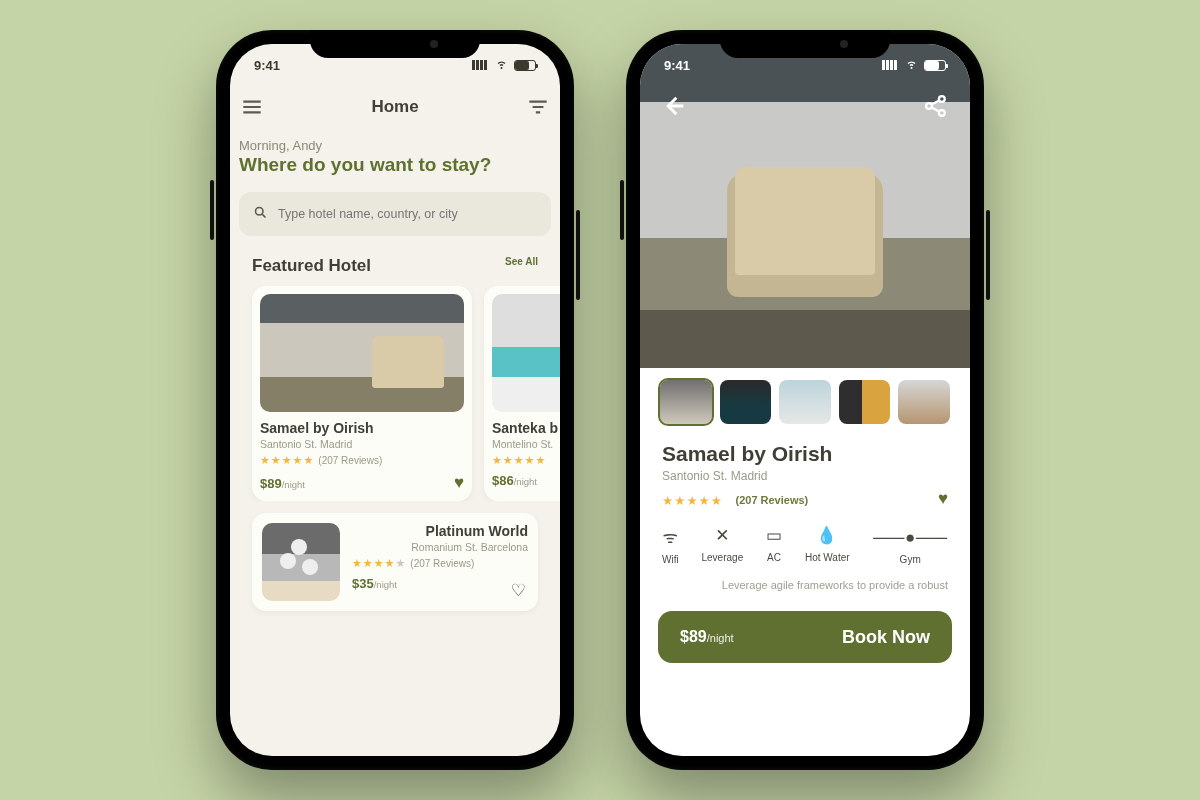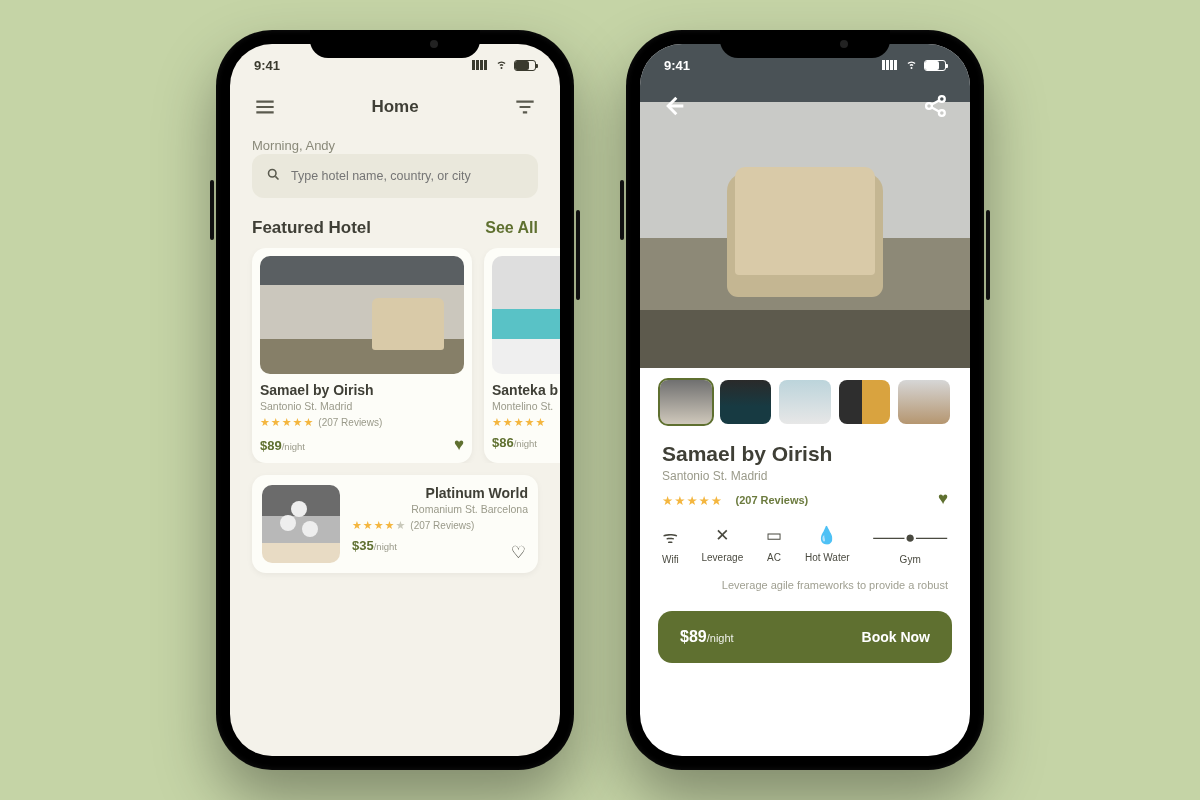--- a/index.html
+++ b/index.html
@@ -28,31 +28,31 @@
 .status .right { display:flex; align-items:center; gap:5px; }
 .status.dark { color:#3a3a2e; }
 .status.light { color:#fff; }
 .sig,.wifi,.batt { display:inline-block; }
 .sig  { width:17px; height:10px; background:linear-gradient(to right, currentColor 3px, transparent 3px 4px, currentColor 4px 7px, transparent 7px 8px, currentColor 8px 11px, transparent 11px 12px, currentColor 12px 15px, transparent 15px); }
 .batt { width:22px; height:11px; border:1px solid currentColor; border-radius:3px; position:relative; }
 .batt::after { content:""; position:absolute; right:-3px; top:3px; width:2px; height:4px; background:currentColor; border-radius:0 1px 1px 0; }
 .batt i { display:block; width:70%; height:100%; background:currentColor; border-radius:2px; }
 
 
-.home-top { padding:50px 22px 0; }
+.home-top { padding:50px 9px 0; }
 .home-bar { display:flex; align-items:center; justify-content:space-between; margin-bottom:18px; }
 .icon-btn { width:26px; height:26px; display:flex; align-items:center; justify-content:center; color:#5a5a4e; cursor:pointer; }
 .home-title { font-weight:700; font-size:17px; color:#3f3f36; }
 .greeting { color:#8a8a7a; font-size:13px; margin-bottom:1px; }
 .tagline  { color:#5f7030; font-size:19px; font-weight:700; margin-bottom:16px; }
 .search { background:#eae8dc; border-radius:12px; height:44px; display:flex; align-items:center; padding:0 14px; gap:10px; margin-bottom:20px; }
 .search input { border:none; background:none; outline:none; font-size:12.5px; color:#7a7a6a; flex:1; }
-.section-head { display:flex; justify-content:space-between; align-items:center; padding:0 22px; margin-bottom:10px; }
+.section-head { display:flex; justify-content:space-between; align-items:flex-start; padding:0 22px; margin-bottom:10px; }
 .section-head h2 { font-size:17px; font-weight:700; color:#3f3f36; }
-.see-all { color:#5f7030; font-size:16px; font-weight:600; }
+.see-all { color:#5f7030; font-size:10px; font-weight:600; }
 .hcards { display:flex; gap:12px; padding:0 0 0 22px; overflow:hidden; }
 .hcard { background:#fdfdf8; border-radius:14px; padding:8px; width:220px; flex-shrink:0; box-shadow:0 2px 6px rgba(0,0,0,.05); }
 .hcard .img { height:118px; border-radius:10px; margin-bottom:8px; }
 .hcard .img.room-a { background:linear-gradient(180deg,#5a5f62 0 25%,#cbc7bd 25% 70%,#867f68 70%); position:relative; }
 .hcard .img.room-a::after{content:"";position:absolute;left:55%;top:36%;width:72px;height:52px;background:#d9caa8;border-radius:6px 6px 3px 3px;}
 .hcard .img.room-b { background:linear-gradient(180deg,#dedede 0 45%,#59c2c6 45% 70%,#efefef 70%); }
 .hc-name { font-size:14px; font-weight:700; color:#3f3f36; white-space:nowrap; overflow:hidden; text-overflow:ellipsis; }
 .hc-loc  { font-size:10.5px; color:#9a9a8a; margin:2px 0 4px; white-space:nowrap; overflow:hidden; }
 .stars { display:flex; align-items:center; gap:4px; }
 .stars .s { color:#f4b63f; font-size:11px; letter-spacing:1px; }
@@ -93,21 +93,21 @@
 
 .amen { display:flex; justify-content:space-between; padding:16px 22px 8px; color:#4a4a40; }
 .amen-item { display:flex; flex-direction:column; align-items:center; gap:6px; font-size:10px; }
 .amen-item i { font-size:17px; font-style:normal; }
 
 .desc { padding:4px 22px; color:#a0a092; font-size:11px; line-height:1.5; height:28px; overflow:hidden;text-align:right; }
 
 .cta { margin:10px 18px; background:#5f7030; color:#fff; height:52px; border-radius:14px; display:flex; align-items:center; justify-content:space-between; padding:0 22px; }
 .cta .p { font-size:16px; font-weight:700; }
 .cta .p small { font-size:11px; font-weight:500; opacity:.9; }
-.cta .b { font-size:14px; font-weight:700; }
+.cta .b { font-size:18px; font-weight:700; }
 
 svg { width:100%; height:100%; }
 </style>
 </head>
 <body>
 
 <div class="bg">
   <div class="bg-tile">
 
     <div style="right:60px;top:300px;font-size:16px;font-weight:500">io St. Madrid</div>
@@ -145,20 +145,21 @@
         <span class="home-title">Home</span>
         <span class="icon-btn">
               <svg viewBox="0 0 24 24" stroke="currentColor" stroke-width="2" fill="none">
                 <line x1="4" y1="7" x2="20" y2="7"></line>
                 <line x1="7" y1="12" x2="17" y2="12"></line>
                 <line x1="10" y1="17" x2="14" y2="17"></line>
               </svg>
             </span>
       </div>
       <div class="greeting">Morning, Andy</div>
+      <div class="tagline">Where do you want to stay?</div>
       <div class="search">
         <span><svg width="15" height="15" viewBox="0 0 24 24" fill="none" stroke="#5a5a4e" stroke-width="2.5">
                 <circle cx="10" cy="10" r="6"></circle>
                 <line x1="15" y1="15" x2="20" y2="20"></line>
               </svg></span>
         <input placeholder="Type hotel name, country, or city" style="">
       </div>
     </div>
 
     <div class="section-head">

